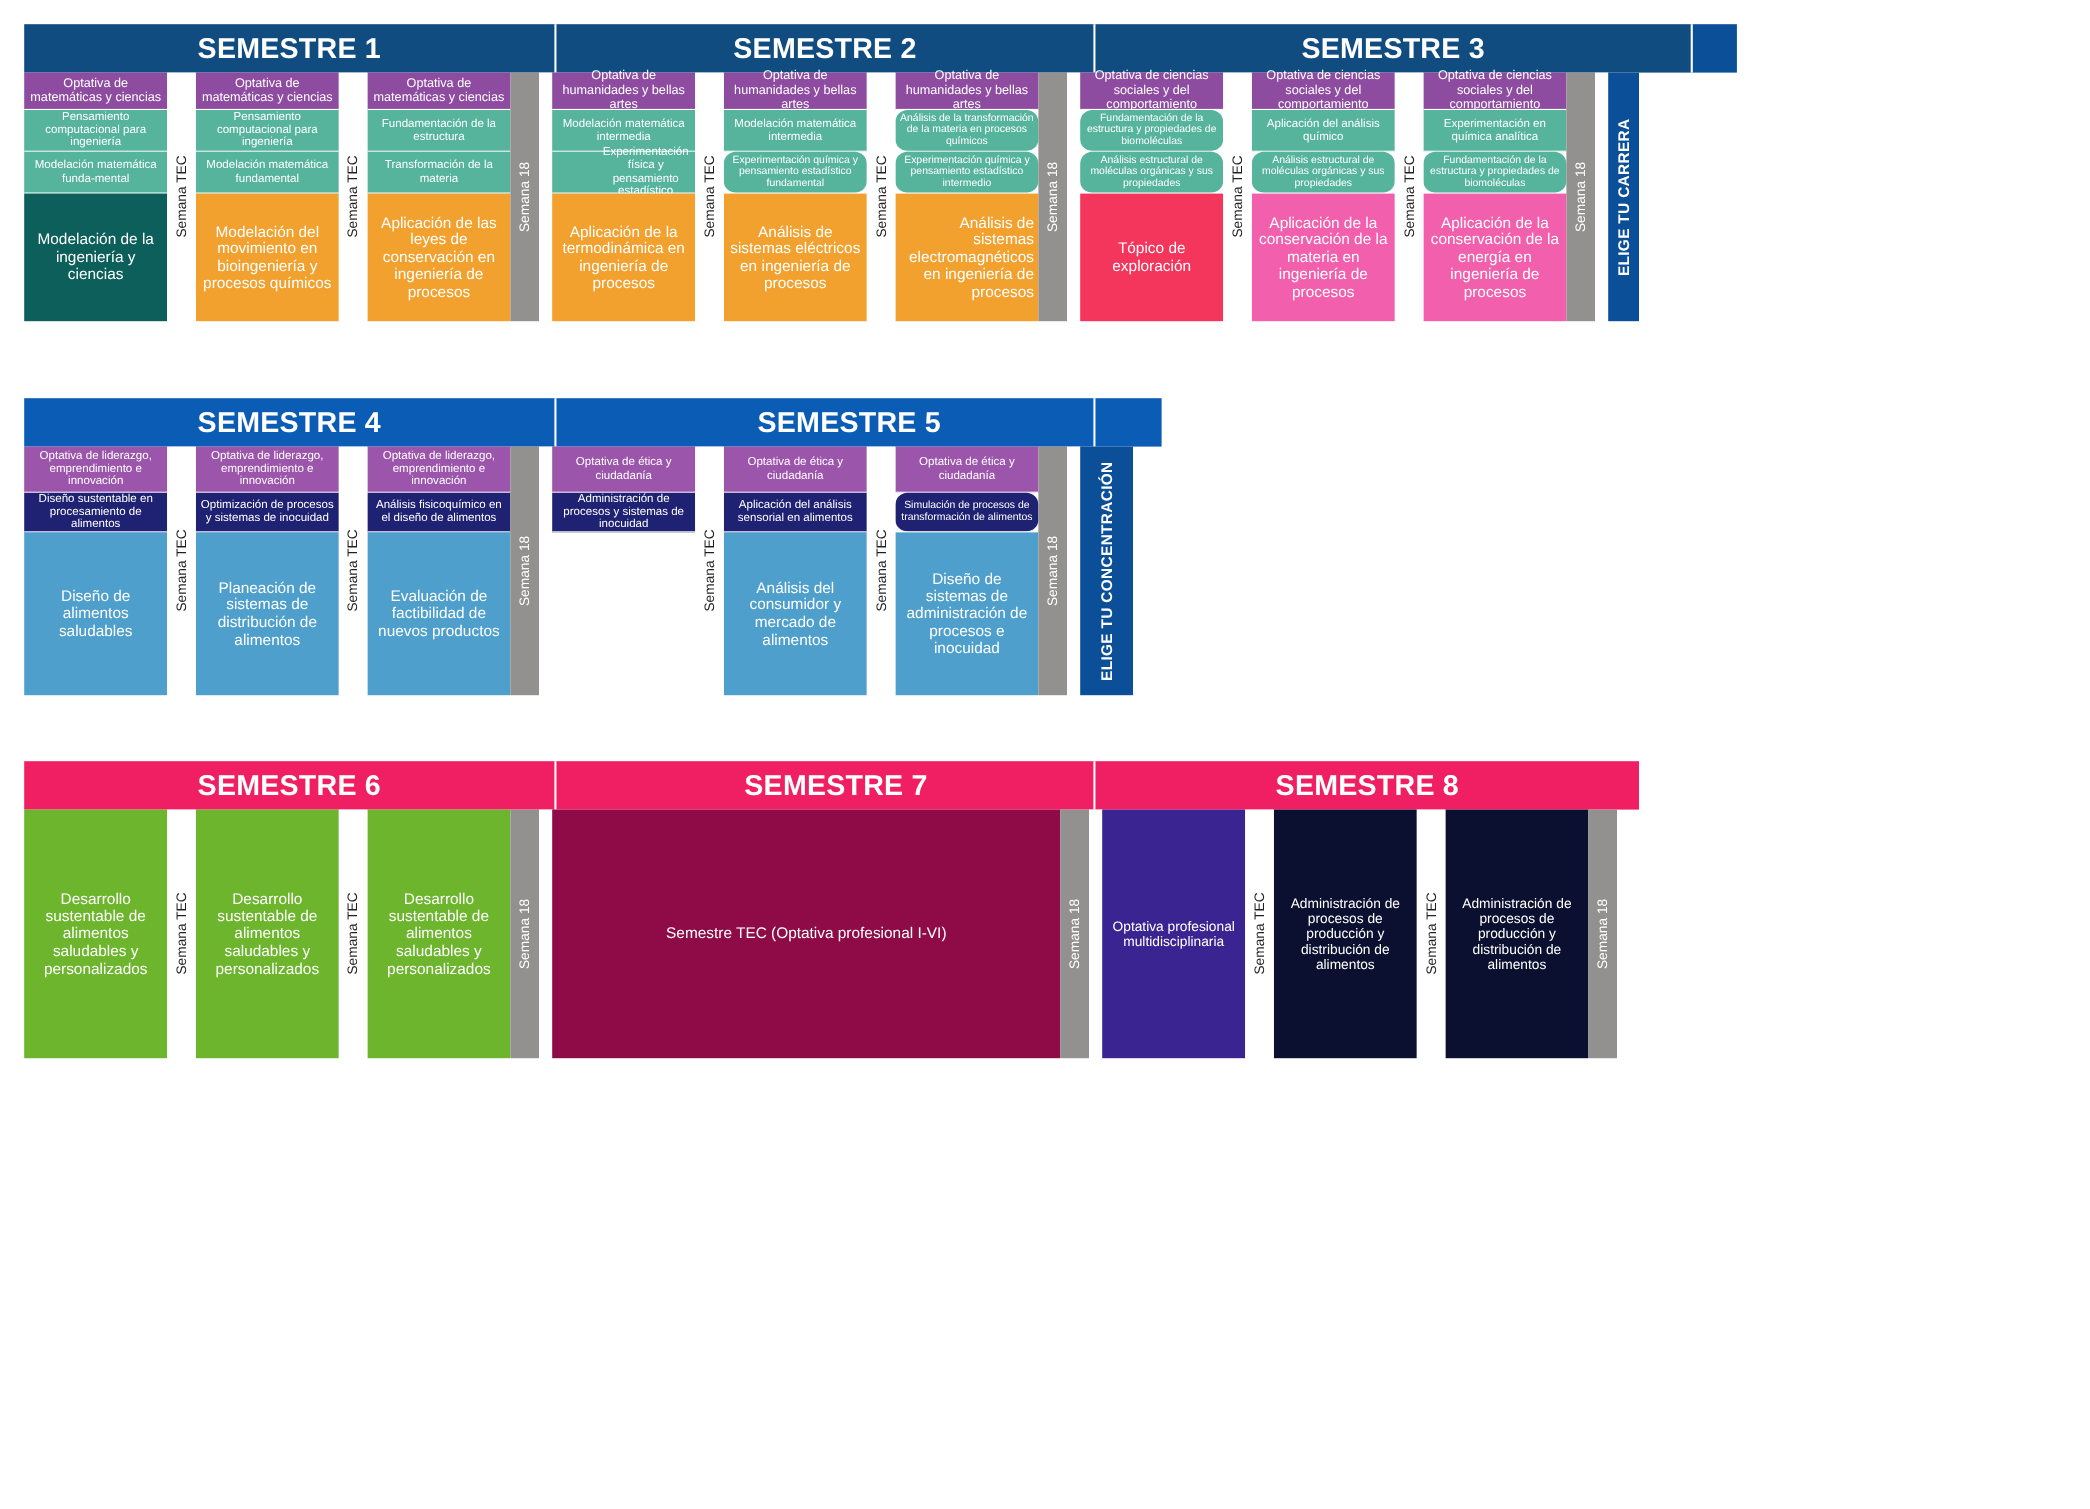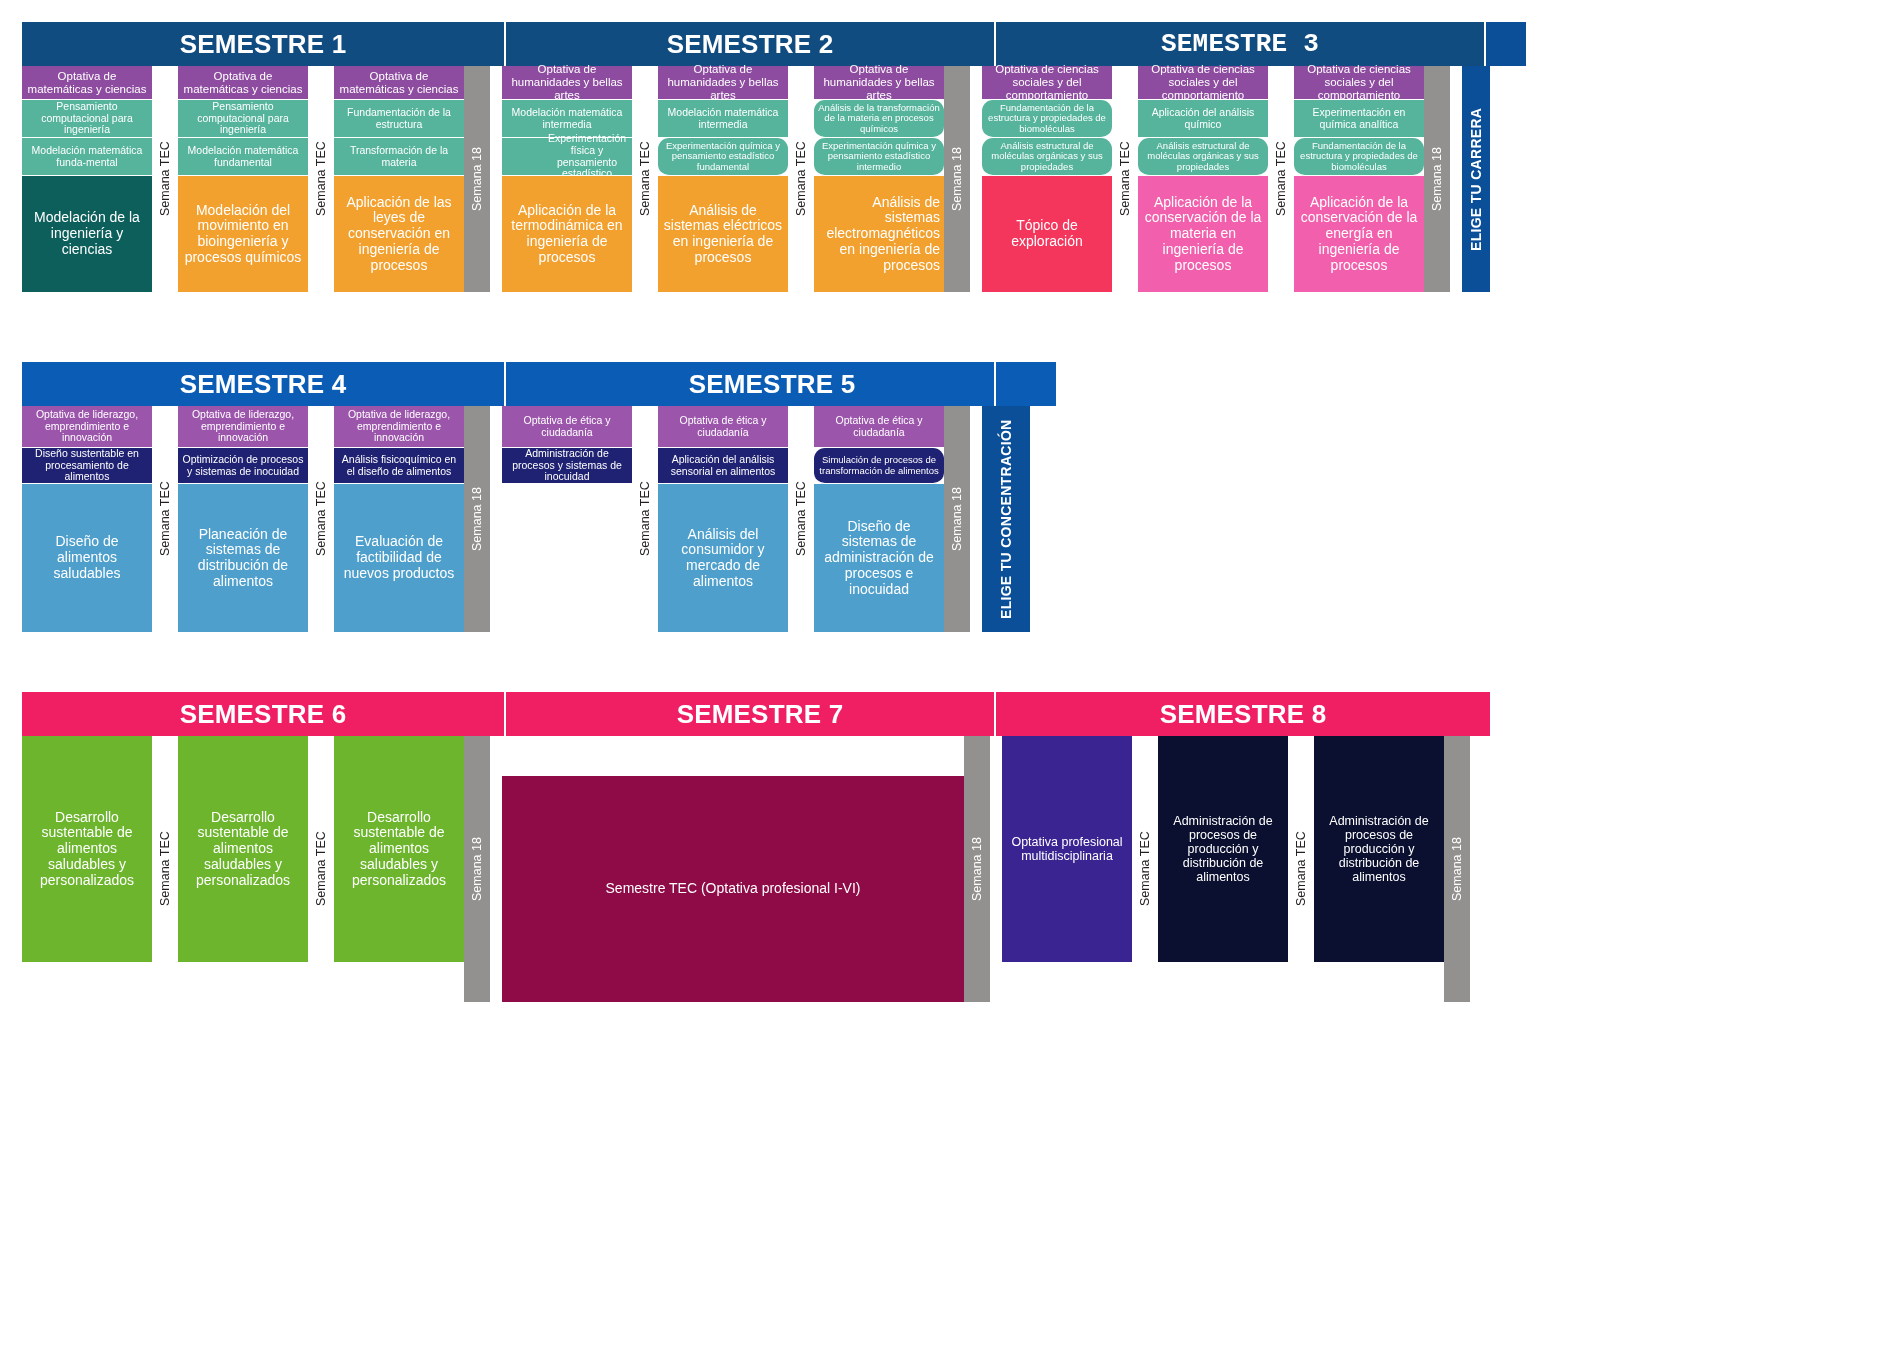--- a/index.html
+++ b/index.html
@@ -82,21 +82,21 @@
   .gap { background: #ffffff; }
 </style>
 </head>
 <body>
 
 <div id="root">
     <div class="band" style="top: 22px;">
       <div class="hdr-row">
         <div class="sem-hdr" style="background: rgb(17, 76, 128); width: 484px; text-align: center;">SEMESTRE 1</div>
         <div class="sem-hdr" style="background: rgb(17, 76, 128); width: 490px;">SEMESTRE 2</div>
-        <div class="sem-hdr" style="background: rgb(17, 76, 128); width: 490px; font-family: Liberation Mono, monospace;">SEMESTRE 3</div>
+        <div class="sem-hdr" style="background: rgb(17, 76, 128); width: 543px;">SEMESTRE 3</div>
         <div class="sem-hdr" style="background: rgb(11, 79, 152); width: 40px;"></div>
       </div>
       <div class="band-row">
         <div class="col" style="width: 130px;">
           <div class="blk opt" style="background: rgb(142, 76, 160); height: 34px;">Optativa de matemáticas y ciencias</div>
           <div class="blk sub" style="background: rgb(86, 180, 156); height: 38px;">Pensamiento computacional para ingeniería</div>
           <div class="blk sub" style="background: rgb(86, 180, 156); height: 38px;">Modelación matemática funda-mental</div>
           <div class="blk main" style="background: rgb(13, 95, 92); height: 116px;">Modelación de la ingeniería y ciencias</div>
         </div>
         <div class="sep tec">Semana TEC</div>
@@ -223,21 +223,21 @@
         <div class="col" style="width: 130px;">
           <div class="blk main" style="background: rgb(108, 181, 45); height: 226px;">Desarrollo sustentable de alimentos saludables y personalizados</div>
         </div>
         <div class="sep tec">Semana TEC</div>
         <div class="col" style="width: 130px;">
           <div class="blk main" style="background: rgb(108, 181, 45); height: 226px;">Desarrollo sustentable de alimentos saludables y personalizados</div>
         </div>
         <div class="sep s18">Semana 18</div>
         <div class="gap" style="width: 12px;"></div>
         <div class="col" style="width: 462px;">
-          <div class="blk main" style="background: rgb(142, 11, 71); height: 226px; margin-top: 40px;">Semestre TEC (Optativa profesional I-VI)</div>
+          <div class="blk main" style="background: rgb(142, 11, 71); height: 226px;">Semestre TEC (Optativa profesional I-VI)</div>
         </div>
         <div class="sep s18">Semana 18</div>
         <div class="gap" style="width: 12px;"></div>
         <div class="col" style="width: 130px;">
           <div class="blk main-sm" style="background: rgb(58, 36, 145); height: 226px;">Optativa profesional multidisciplinaria</div>
         </div>
         <div class="sep tec">Semana TEC</div>
         <div class="col" style="width: 130px;">
           <div class="blk main-sm" style="background: rgb(11, 16, 48); height: 226px;">Administración de procesos de producción y distribución de alimentos</div>
         </div>

